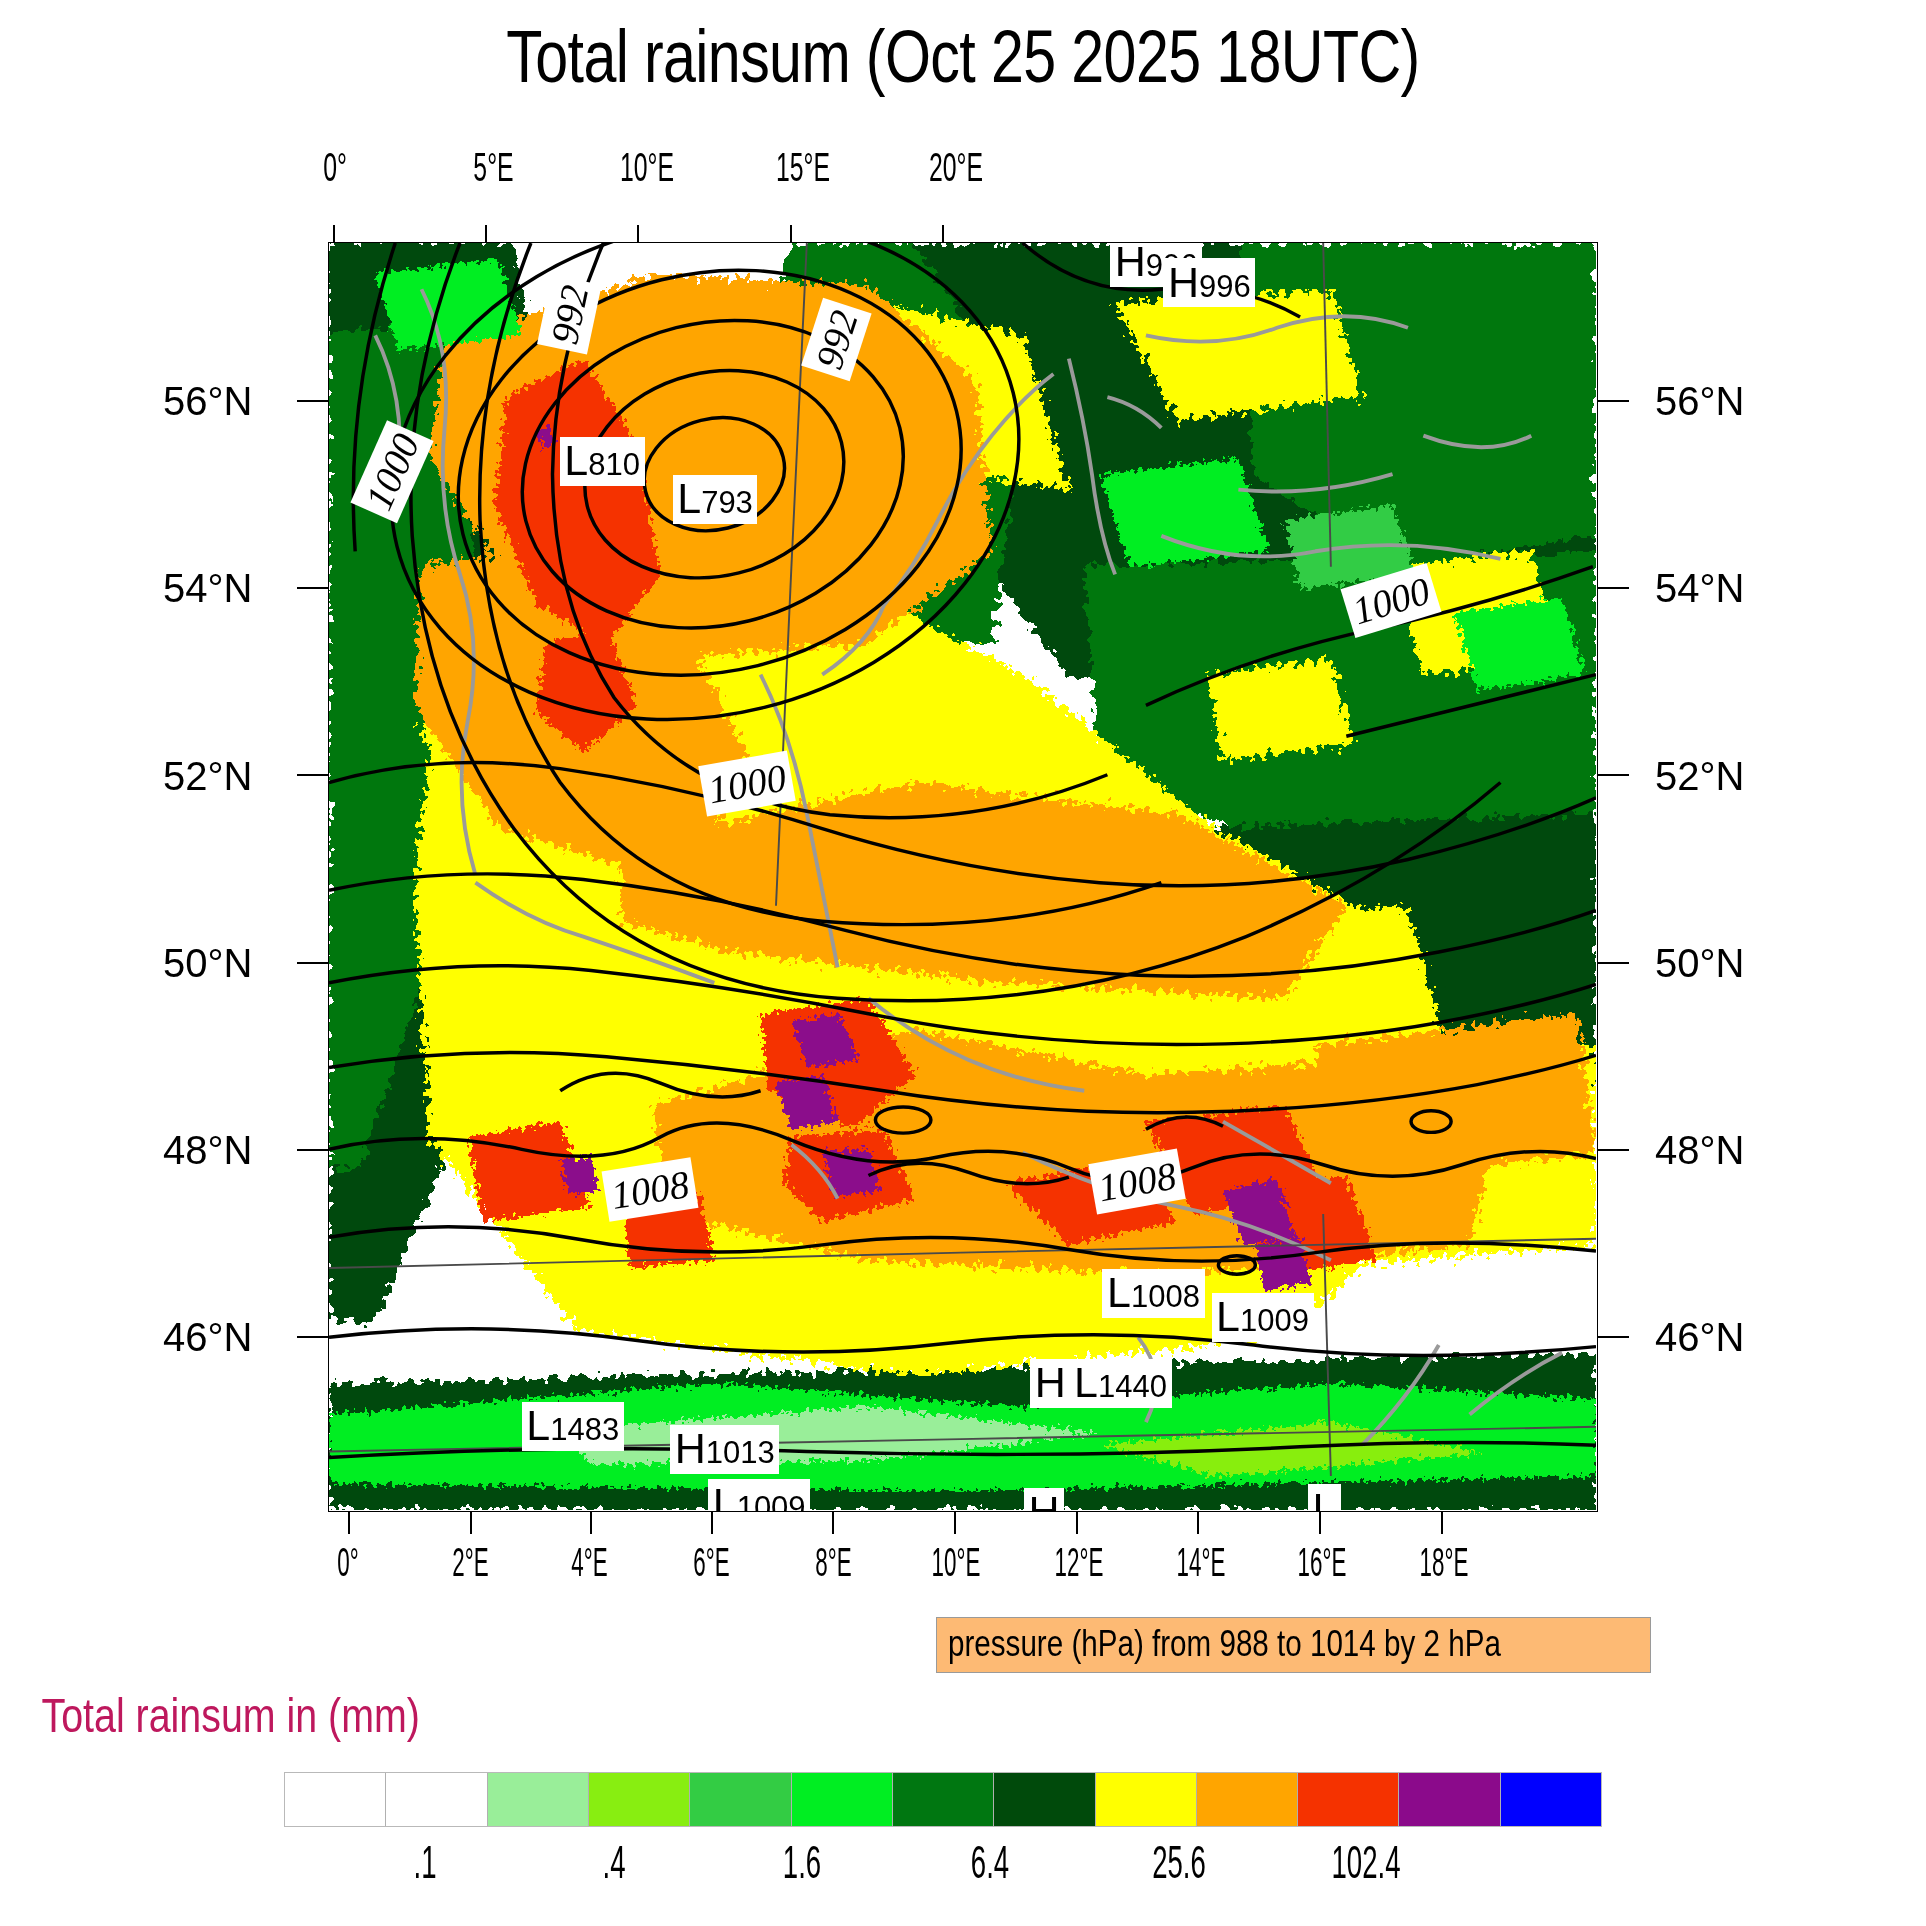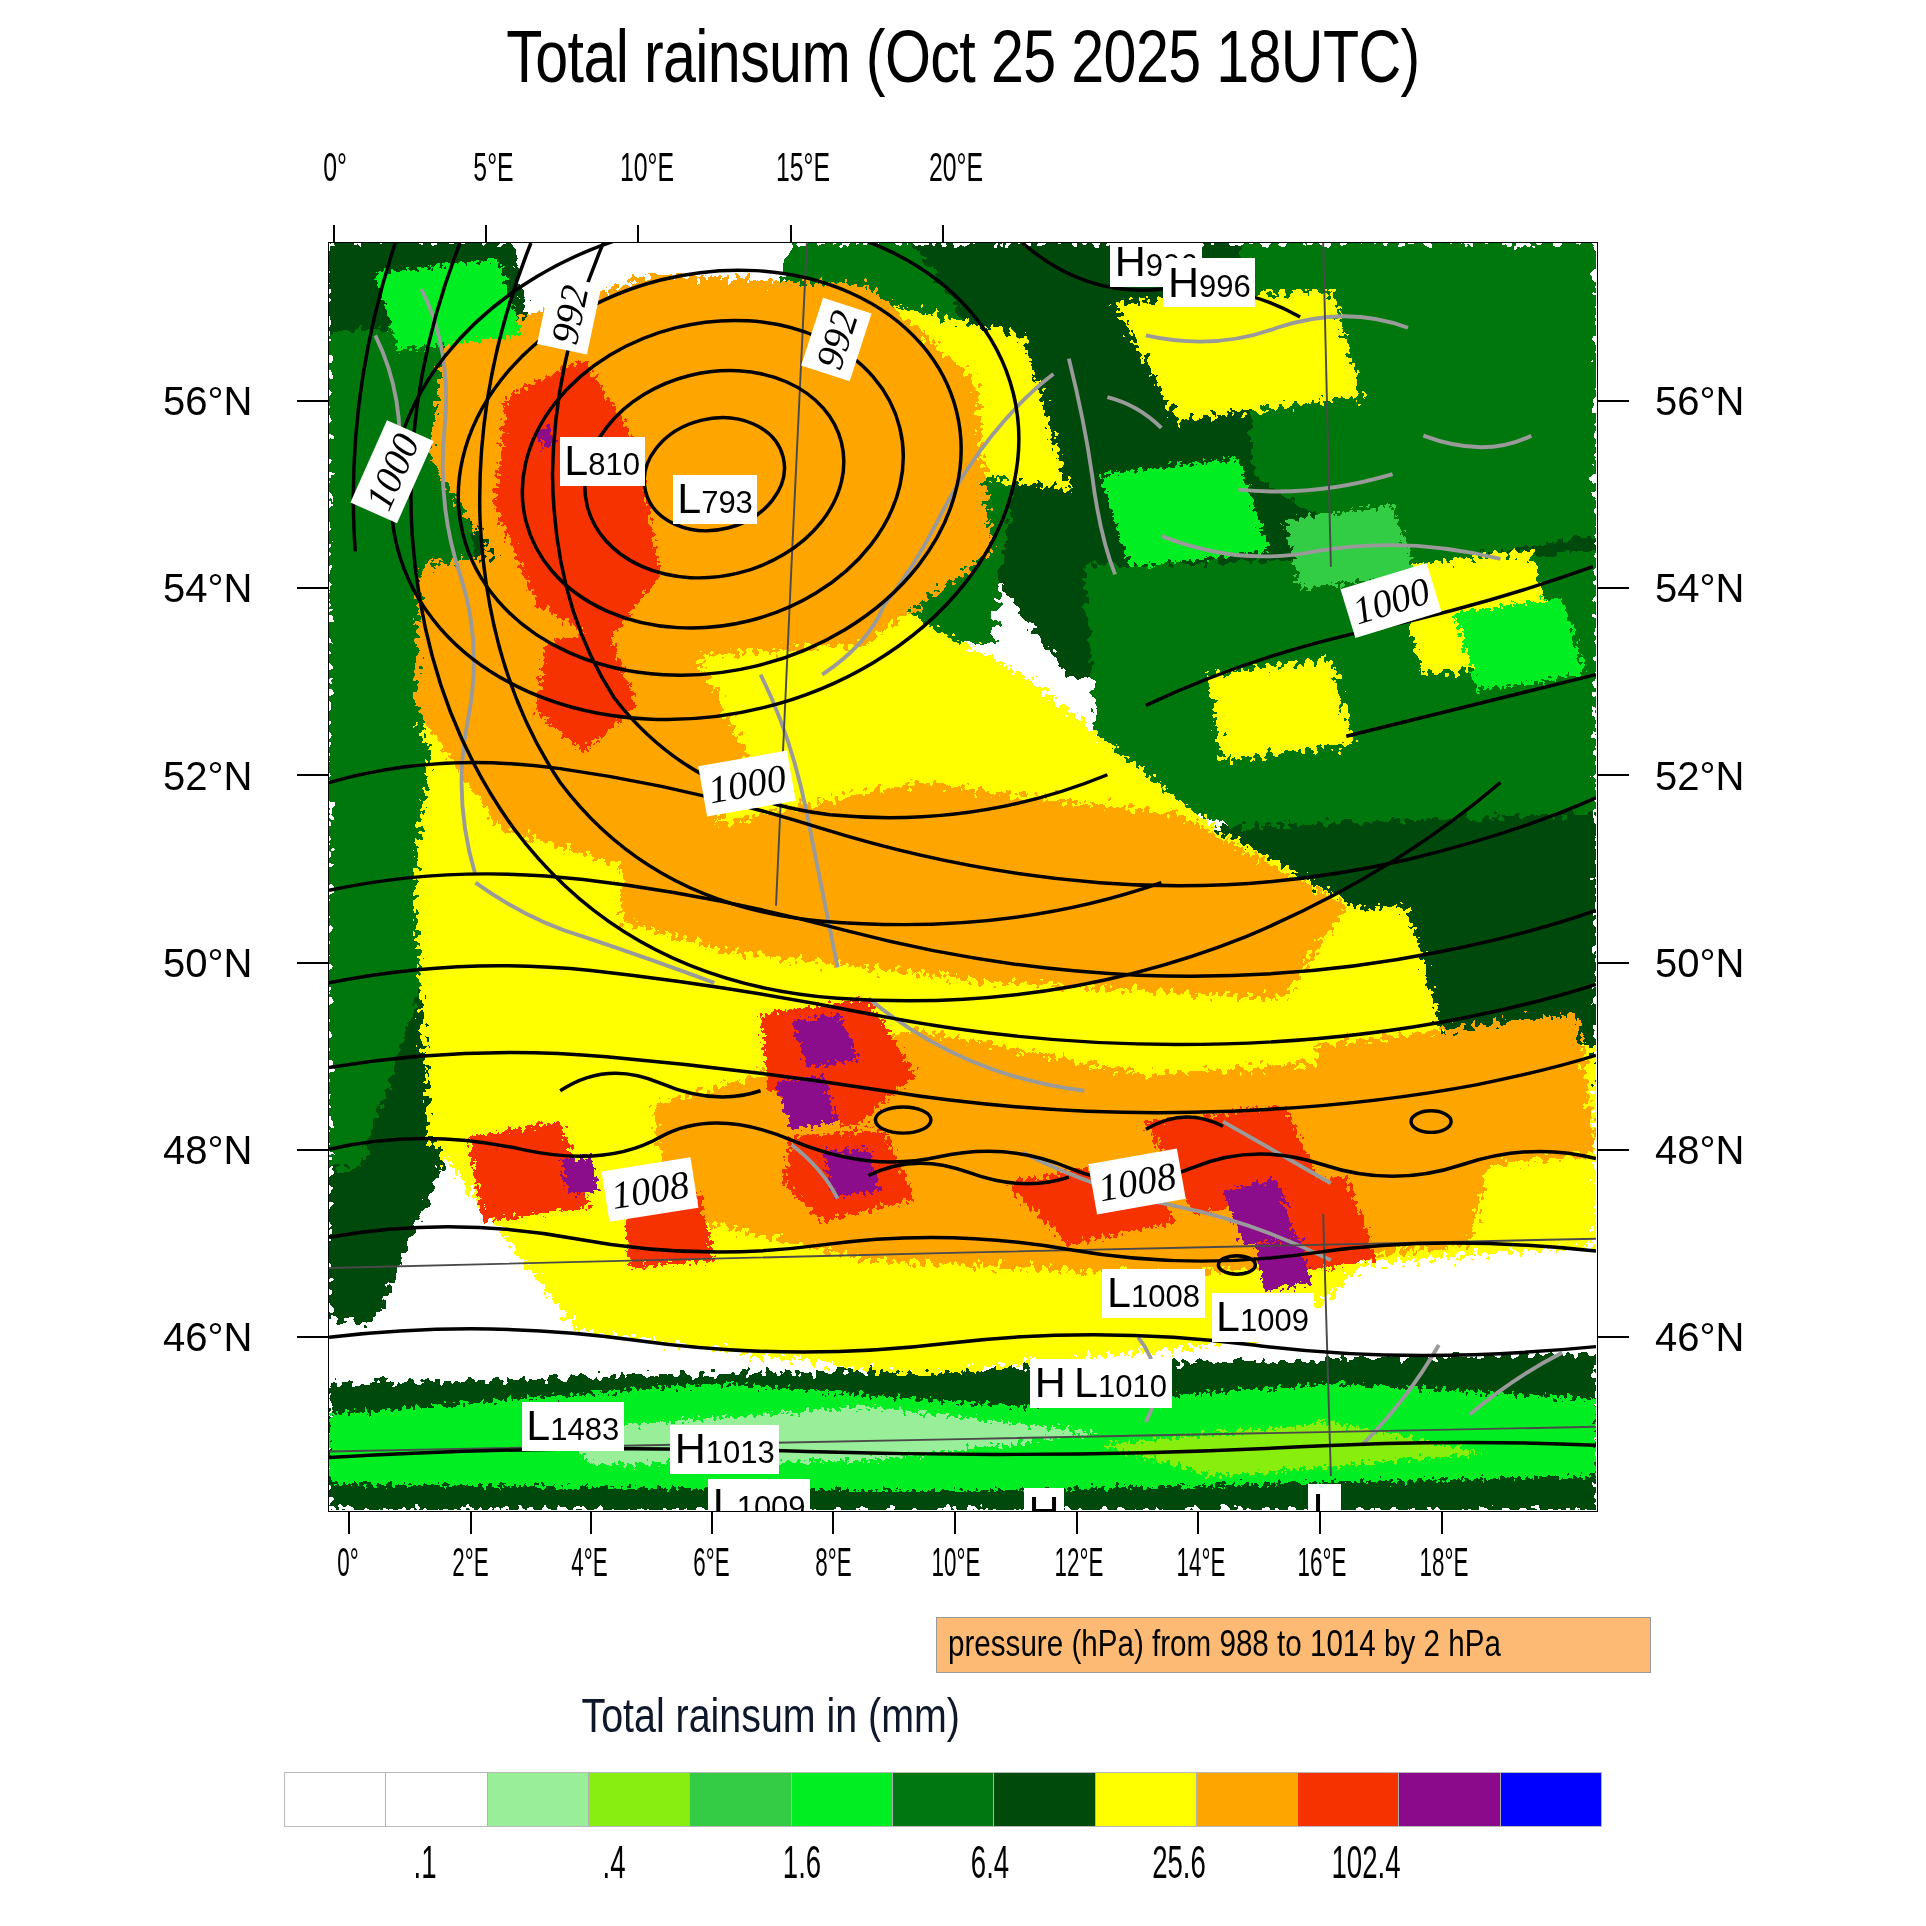--- a/index.html
+++ b/index.html
@@ -53,22 +53,22 @@
   #pressnote {
     position:absolute; left:936px; top:1617px;
     border:1.5px solid #9a9a9a; background:#fdba74;
     padding:4.6px 10.8px 7.7px 10.8px; font-size:37px; color:#000;
     white-space:nowrap;
   }
   #pressnote span { display:inline-block; transform:scaleX(0.80); transform-origin:left center; }
 
   
   #cbtitle {
-    position:absolute; left:0; top:1688px; width:1542px; text-align:center;
-    font-size:48px; color:#0f172a;
+    position:absolute; left:0; top:1688px; width:1542px; 
+    font-size:48px; color:#be185d;
   }
   #cbtitle span { display:inline-block; transform:scaleX(0.82); }
   #cbar {
     position:absolute; left:284px; top:1772px; width:1318px; height:55px;
     border:1.5px solid #b9b9b9; box-sizing:border-box; display:flex;
   }
   #cbar .cell { flex:1 1 0; border-right:0.8px solid #b0b0b0; }
   #cbar .cell:last-child { border-right:none; }
   #cblabels { position:absolute; left:284px; top:1835px; width:1318px; height:62px; }
   #cblabels .cl {
@@ -282,21 +282,21 @@
   <div class="maplab" style="left:61.0%;top:80.9%">
     <span class="big">L</span><span class="sub">1008</span>
   </div>
   <div class="maplab" style="left:69.6%;top:82.8%">
     <span class="big">L</span><span class="sub">1009</span>
   </div>
   <div class="maplab" style="left:55.3%;top:88.0%">
     <span class="big">H</span>
   </div>
   <div class="maplab" style="left:58.4%;top:88.0%">
-    <span class="big">L</span><span class="sub">1010</span>
+    <span class="big">L</span><span class="sub">1440</span>
   </div>
   <div class="maplab" style="left:15.2%;top:91.4%">
     <span class="big">L</span><span class="sub">1483</span>
   </div>
   <div class="maplab" style="left:26.9%;top:93.2%">
     <span class="big">H</span><span class="sub">1013</span>
   </div>
   <div class="maplab" style="left:29.9%;top:97.5%">
     <span class="big">L</span><span class="sub">1009</span>
   </div>

